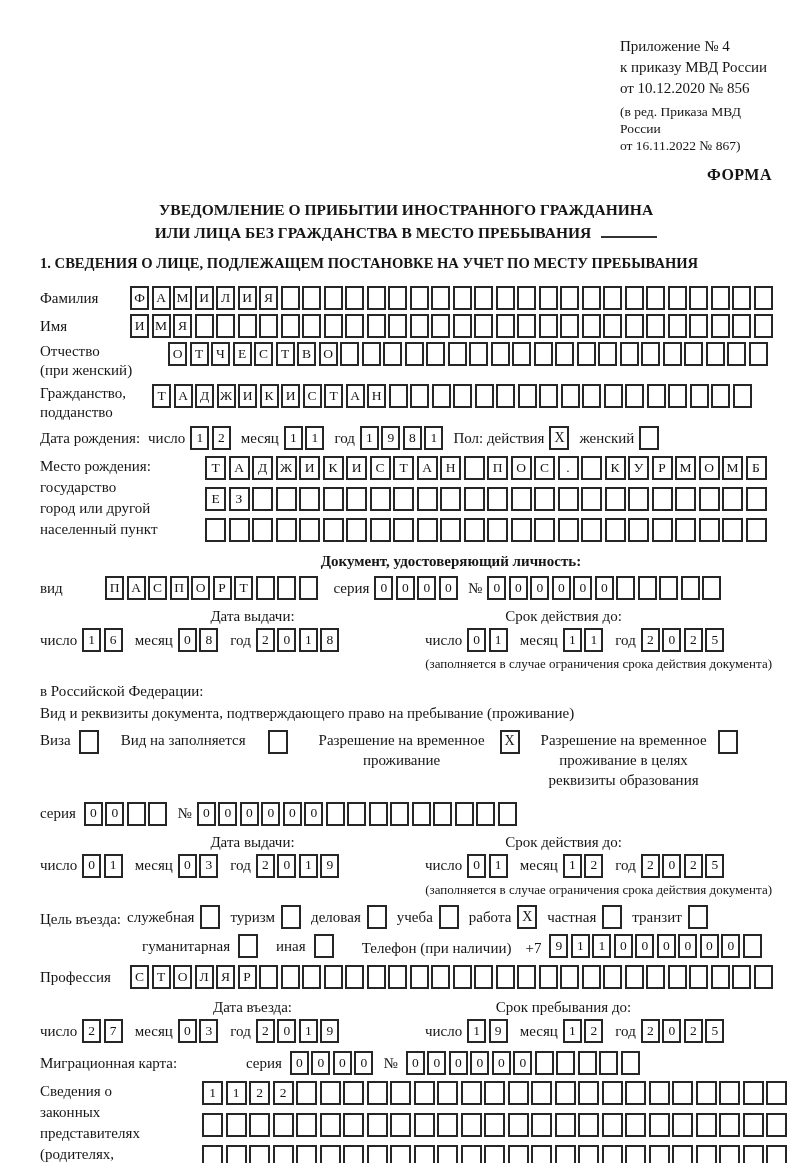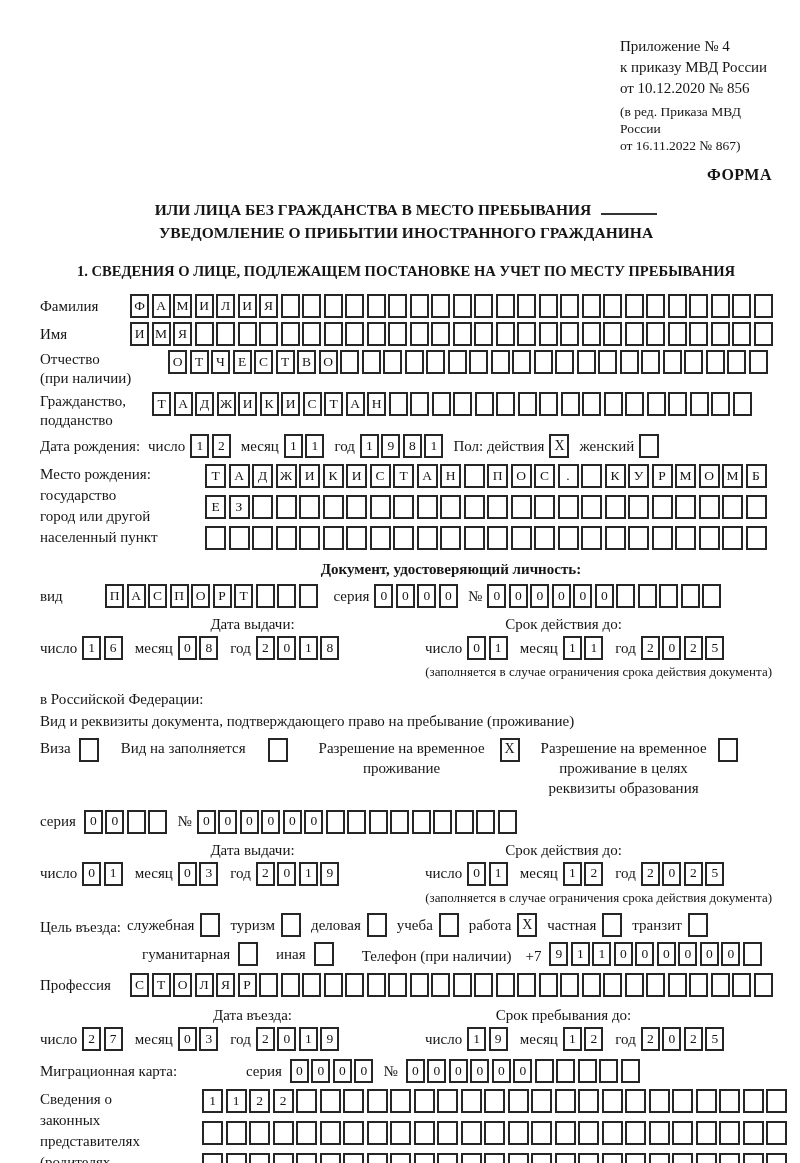--- a/index.html
+++ b/index.html
@@ -9,21 +9,21 @@
 
   
   .hdr{margin-left:580px;line-height:21px;}
   .hdr .sub{font-size:13.5px;line-height:17px;}
   .hdr .sub.first{margin-top:4px;}
   .forma{text-align:right;font-weight:bold;font-size:16px;letter-spacing:.5px;margin-top:10px;height:20px;}
 
   
   .title{text-align:center;font-weight:bold;font-size:15.5px;line-height:23px;margin-top:14px;}
   .blank{display:inline-block;width:56px;border-bottom:2px solid #333;height:13px;margin-left:10px;}
-  .sect{text-align:center;font-weight:bold;font-size:14.6px;margin-top:18px;height:20px;}
+  .sect{text-align:left;font-weight:bold;font-size:14.6px;margin-top:10px;height:20px;}
 
   .rows{margin-top:12px;}
 
   
   .cells{display:flex;gap:2.5px;}
   .cell{flex:none;width:15px;height:20px;border:2px solid #262626;display:flex;
         align-items:center;justify-content:center;font-size:13.5px;background:#fff;}
   .wide .cell,.cell.w{width:17px;}
   .checkbox{flex:none;width:16px;height:20px;border:2px solid #262626;display:inline-flex;
         align-items:center;justify-content:center;font-size:14px;}
@@ -90,24 +90,24 @@
     <div>Приложение № 4</div>
     <div>к приказу МВД России</div>
     <div>от 10.12.2020 № 856</div>
     <div class="sub first">(в ред. Приказа МВД России</div>
     <div class="sub">от 16.11.2022 № 867)</div>
   </div>
 
   <div class="forma">ФОРМА</div>
 
   <div class="title">
+    <div>УВЕДОМЛЕНИЕ О ПРИБЫТИИ ИНОСТРАННОГО ГРАЖДАНИНА</div>
     <div>
       <span>ИЛИ ЛИЦА БЕЗ ГРАЖДАНСТВА В МЕСТО ПРЕБЫВАНИЯ</span><span class="blank"></span>
     </div>
-    <div>УВЕДОМЛЕНИЕ О ПРИБЫТИИ ИНОСТРАННОГО ГРАЖДАНИНА</div>
   </div>
 
   <div class="sect">1. СВЕДЕНИЯ О ЛИЦЕ, ПОДЛЕЖАЩЕМ ПОСТАНОВКЕ НА УЧЕТ ПО МЕСТУ ПРЕБЫВАНИЯ</div>
 
   <div class="rows">
 
     <div class="frow center">
       <span class="lbl w90">Фамилия</span>
       <span class="cells">
           <span class="cell">Ф</span>
@@ -175,21 +175,21 @@
           <span class="cell"></span>
           <span class="cell"></span>
           <span class="cell"></span>
           <span class="cell"></span>
         </span>
     </div>
 
     <div class="frow">
       <span class="lbl2 w128">
         <div>Отчество</div>
-        <div>(при наличии)</div>
+        <div>(при женский)</div>
       </span>
       <span class="cells">
           <span class="cell">О</span>
           <span class="cell">Т</span>
           <span class="cell">Ч</span>
           <span class="cell">Е</span>
           <span class="cell">С</span>
           <span class="cell">Т</span>
           <span class="cell">В</span>
           <span class="cell">О</span>

